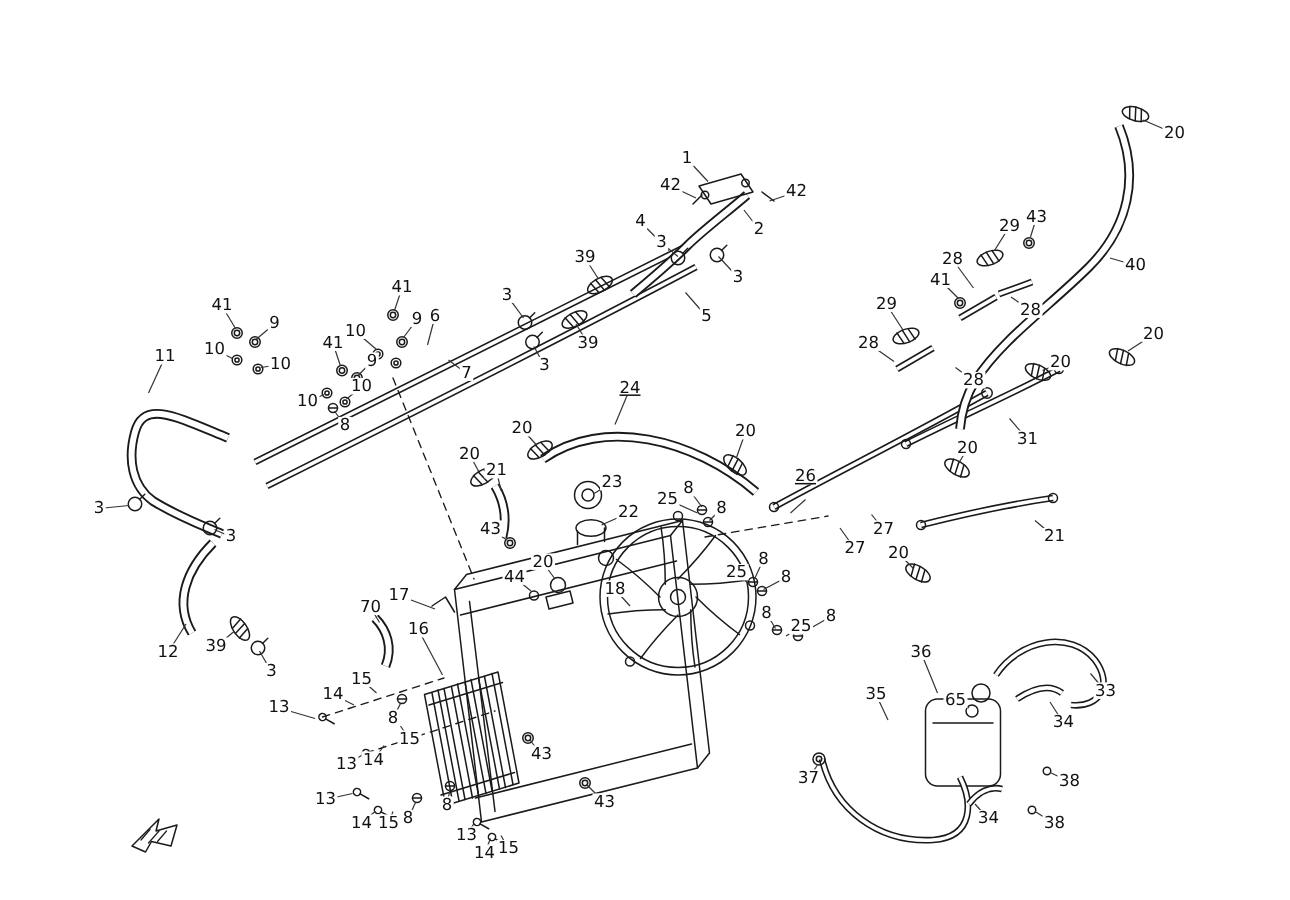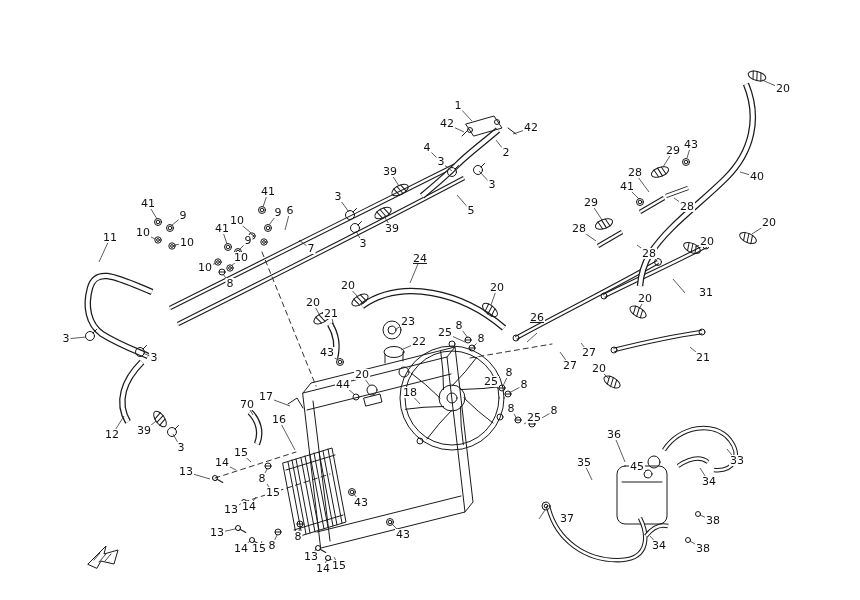--- a/index.html
+++ b/index.html
@@ -450,29 +450,29 @@
       <span class="part-label" style="left: 635px; top: 173px; color: rgb(17, 17, 17);">28</span>
       <span class="part-label" style="left: 627px; top: 187px; color: rgb(17, 17, 17);">41</span>
       <span class="part-label" style="left: 687px; top: 207px; color: rgb(17, 17, 17);">28</span>
       <span class="part-label" style="left: 591px; top: 203px; color: rgb(17, 17, 17);">29</span>
       <span class="part-label" style="left: 579px; top: 229px; color: rgb(17, 17, 17);">28</span>
       <span class="part-label" style="left: 649px; top: 254px; color: rgb(17, 17, 17);">28</span>
       <span class="part-label" style="left: 757px; top: 177px; color: rgb(17, 17, 17);">40</span>
       <span class="part-label" style="left: 783px; top: 89px; color: rgb(17, 17, 17);">20</span>
       <span class="part-label" style="left: 769px; top: 223px; color: rgb(17, 17, 17);">20</span>
       <span class="part-label" style="left: 707px; top: 242px; color: rgb(17, 17, 17);">20</span>
-      <span class="part-label" style="left: 706px; top: 293px; color: rgb(17, 17, 17); text-align: right;">31</span>
+      <span class="part-label" style="left: 685px; top: 293px; color: rgb(17, 17, 17); text-align: right;">31</span>
       <span class="part-label" style="left: 645px; top: 299px; color: rgb(17, 17, 17);">20</span>
       <span class="part-label" style="left: 589px; top: 353px; color: rgb(17, 17, 17);">27</span>
       <span class="part-label" style="left: 599px; top: 369px; color: rgb(17, 17, 17);">20</span>
       <span class="part-label" style="left: 703px; top: 358px; color: rgb(17, 17, 17);">21</span>
       <span class="part-label" style="left: 737px; top: 461px; color: rgb(17, 17, 17);">33</span>
       <span class="part-label" style="left: 709px; top: 482px; color: rgb(17, 17, 17);">34</span>
       <span class="part-label" style="left: 584px; top: 463px; color: rgb(17, 17, 17);">35</span>
       <span class="part-label" style="left: 614px; top: 435px; color: rgb(17, 17, 17);">36</span>
-      <span class="part-label" style="left: 637px; top: 467px; color: rgb(17, 17, 17);">45</span>
-      <span class="part-label" style="left: 539px; top: 519px; color: rgb(17, 17, 17); margin-left: 28px;">37</span>
+      <span class="part-label" style="left: 637px; top: 467px; color: rgb(17, 17, 17);">65</span>
+      <span class="part-label" style="left: 539px; top: 519px; color: rgb(17, 17, 17);">37</span>
       <span class="part-label" style="left: 713px; top: 521px; color: rgb(17, 17, 17);">38</span>
       <span class="part-label" style="left: 659px; top: 546px; color: rgb(17, 17, 17);">34</span>
       <span class="part-label" style="left: 703px; top: 549px; color: rgb(17, 17, 17);">38</span>
     </div>
 
 </div>
 
 </body></html>

